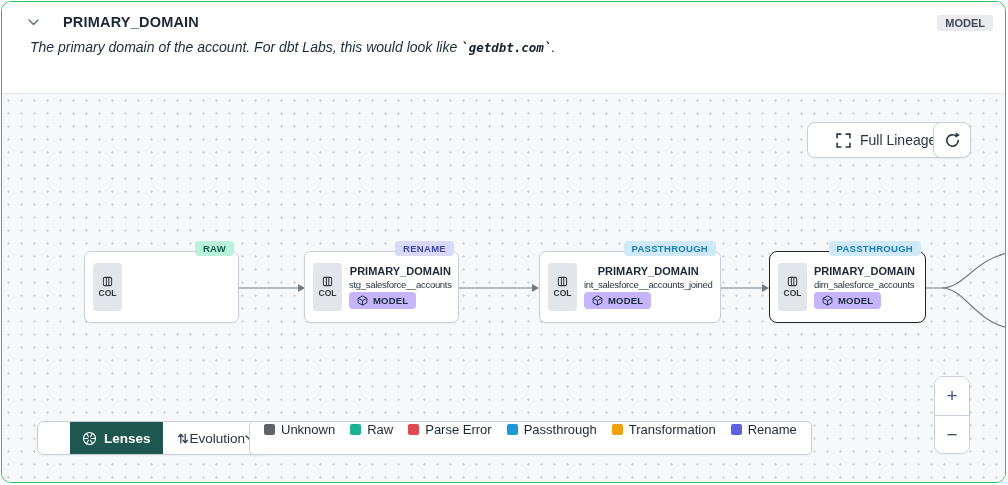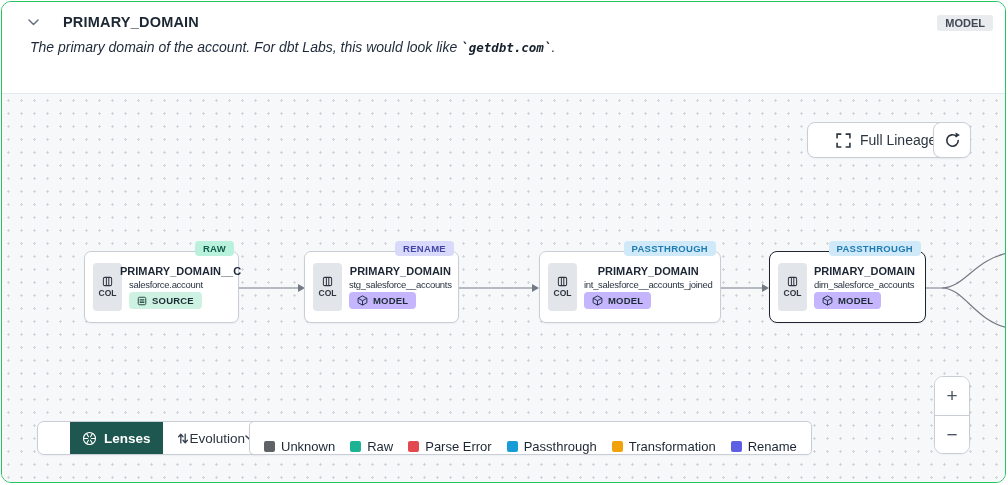--- a/index.html
+++ b/index.html
@@ -127,21 +127,21 @@
   }
   .lens-select {
     display:flex; align-items:center; 
     background:#ffffff; border:none; cursor:pointer;
     padding:0 13px; font-size:13.5px; color:#2b3540; font-family:inherit;
   }
   .lens-select .swap { font-size:15px; color:#374151; }
 
   .legend {
     position:absolute; left:247px; top:327px; height:34px;
-    display:flex; align-items:flex-end; gap:15px;
+    display:flex; align-items:flex-start; gap:15px;
     background:#ffffff; border:1px solid #c9ced6; border-radius:5px;
     padding:0 14px; box-shadow:0 1px 2px rgba(20,30,40,.04);
   }
   .legend-item { display:flex; align-items:center; gap:6px; font-size:13px; color:#1c2733; }
   .legend-sq { width:11px; height:11px; border-radius:2px; flex:none; }
 
   svg { display:block; }
 </style>
 </head>
 <body>
@@ -193,31 +193,20 @@
 
     <div class="node" style="left:82px;width:155px">
       <span class="node-badge" style="background-color: rgb(185, 241, 220); color: rgb(14, 92, 73);">RAW</span>
       <div class="node-body">
         <div class="col-chip">
           <svg width="11" height="11" viewBox="0 0 12 12">
               <rect x="1.5" y="1.5" width="9" height="9" rx="1.5" fill="none" stroke="#2f3640" stroke-width="1.1"></rect>
               <path d="M4.8 1.5 V10.5 M7.4 1.5 V10.5" stroke="#2f3640" stroke-width="1.1"></path>
             </svg>
           <span>COL</span>
-        </div>
-        <div class="node-text">
-          <div class="node-title">PRIMARY_DOMAIN__C</div>
-          <div class="node-sub">salesforce.account</div>
-          <div class="kind-chip kind-source">
-            <svg width="10" height="10" viewBox="0 0 12 12">
-                <rect x="1.5" y="1.5" width="9" height="9" rx="1.5" fill="none" stroke="#163a33" stroke-width="1.1"></rect>
-                <path d="M3.2 4.4 H8.8 M3.2 6.1 H8.8 M3.2 7.8 H8.8" stroke="#163a33" stroke-width="1"></path>
-              </svg>
-            <span>SOURCE</span>
-          </div>
         </div>
       </div>
     </div>
 
     <div class="node" style="left:302px;width:155px">
       <span class="node-badge" style="background-color: rgb(216, 217, 251); color: rgb(66, 69, 168);">RENAME</span>
       <div class="node-body">
         <div class="col-chip">
           <svg width="11" height="11" viewBox="0 0 12 12">
               <rect x="1.5" y="1.5" width="9" height="9" rx="1.5" fill="none" stroke="#2f3640" stroke-width="1.1"></rect>

